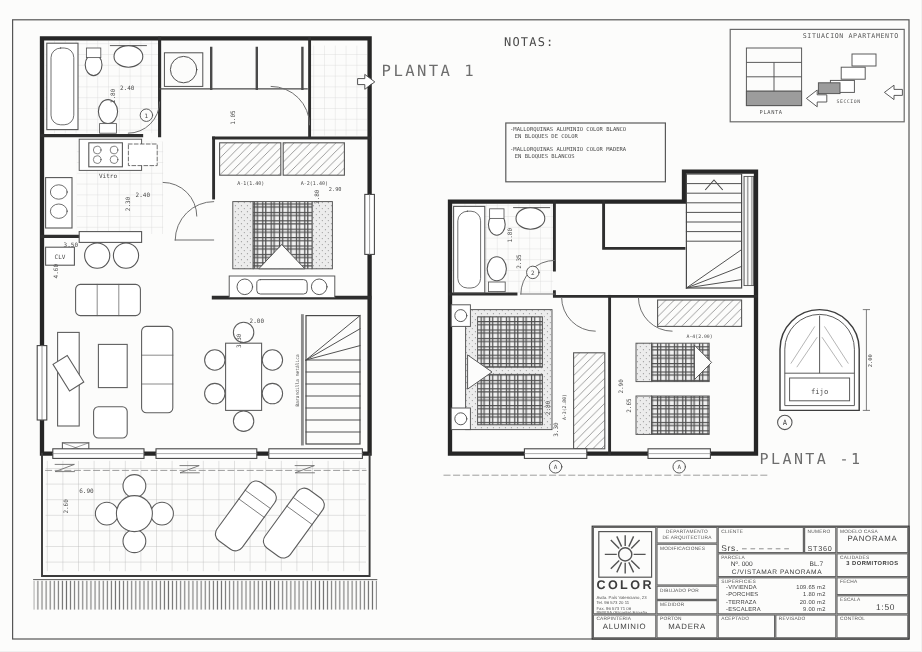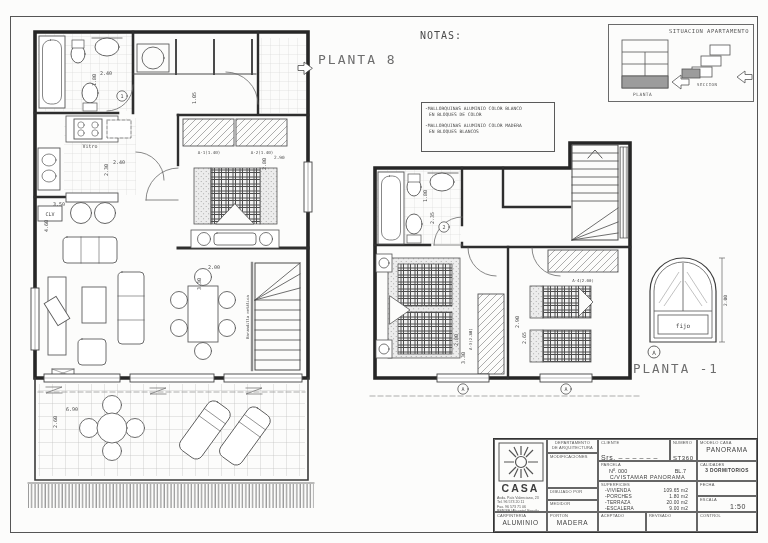--- a/index.html
+++ b/index.html
@@ -326,22 +326,22 @@
       <rect x="622" y="76" width="46" height="12" fill="#9c9c9c"></rect>
       <path d="M672 82l9-7v4h8v6h-8v4Z" fill="#fff"></path>
       <rect x="710" y="45" width="20" height="10" fill="#fff"></rect>
       <rect x="701" y="56" width="20" height="10" fill="#fff"></rect>
       <rect x="692" y="67" width="20" height="10" fill="#fff"></rect>
       <rect x="682" y="69" width="18" height="9" fill="#9c9c9c"></rect>
       <path d="M737 77l8-6v3.5h7v5h-7v3.5Z" fill="#fff"></path>
     </g>
   </svg>
 
-  <div class="abs plan-title" style="left:318px;top:52px;">PLANTA 8</div>
-  <div class="abs plan-title" style="left:633px;top:361px;font-size:12.5px;">PLANTA -1</div>
+  <div class="abs plan-title" style="left:318px;top:52px;">PLANTA 1</div>
+  <div class="abs plan-title" style="left:633px;top:375px;font-size:12.5px;">PLANTA -1</div>
 
   <div class="abs notas-title" style="left:420px;top:30px;">NOTAS:</div>
   <div class="abs note-box" style="left:421px;top:102px;width:126px;height:42px;padding:3px 3px;font-size:4.6px;line-height:6px;">
     <div class="l">-MALLORQUINAS ALUMINIO COLOR BLANCO</div>
     <div class="l" style="padding-left:4px;">EN BLOQUES DE COLOR</div>
     <div style="height:5px;"></div>
     <div class="l">-MALLORQUINAS ALUMINIO COLOR MADERA</div>
     <div class="l" style="padding-left:4px;">EN BLOQUES BLANCOS</div>
   </div>
 
@@ -354,21 +354,21 @@
   <div class="abs tb" style="left:493px;top:438px;width:263px;height:93px;">
 
     <div class="cell" style="left:0;top:0;width:53px;height:73px;">
       <svg width="46" height="40" style="display:block;margin:1px auto 0;" viewBox="0 0 46 40">
         <rect x="1" y="1" width="44" height="38" fill="none" stroke="#555" stroke-width="1"></rect>
         <circle cx="23" cy="20" r="5.5" fill="none" stroke="#555" stroke-width="1.2"></circle>
         <g stroke="#555" stroke-width="1.2">
           <path d="M23 13V4M23 27V36M16 20H6M30 20H40M18 15L11 8M28 15L35 8M18 25L11 32M28 25L35 32M20 13.5L16 5M26 13.5L30 5M20 26.5L16 35M26 26.5L30 35"></path>
         </g>
       </svg>
-      <div class="vapf">CASA</div>
+      <div class="vapf">COLOR</div>
       <div class="addr" style="margin-top:2px;">
         <div>Avda. País Valenciano, 23</div>
         <div>Tel. 96 573 20 11</div>
         <div>Fax. 96 573 71 06</div>
         <div>BENISA (Alicante) España.</div>
       </div>
     </div>
     <div class="cell" style="left:0;top:73px;width:53px;height:20px;">
       <span class="cl">CARPINTERIA</span>
       <span class="cv cvc">ALUMINIO</span>

